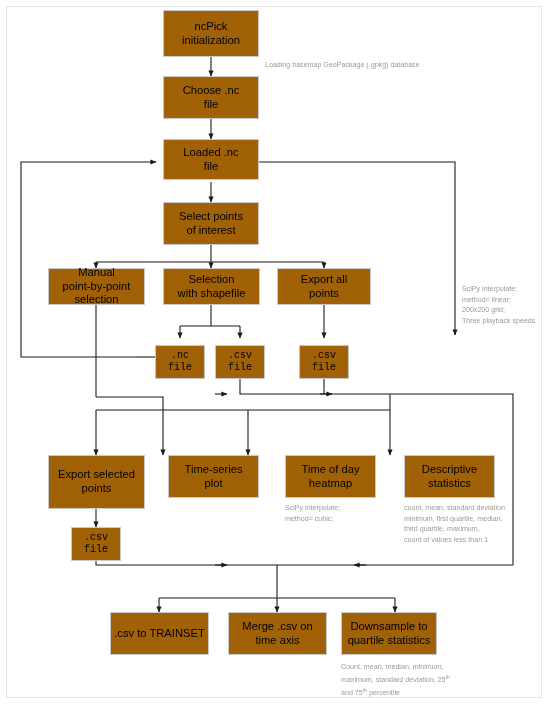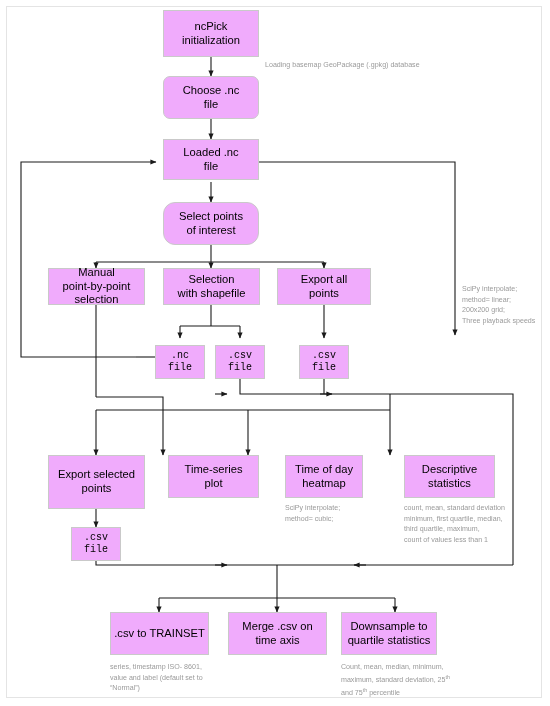--- a/index.html
+++ b/index.html
@@ -9,21 +9,21 @@
     color:#000;
   }
   #canvas{position:relative;width:550px;height:706px;background:#fff;}
   .outer-frame{
     position:absolute;left:6px;top:6px;width:536px;height:692px;
     border:1px solid #e4e4e4;box-sizing:border-box;pointer-events:none;
   }
   svg.wires{position:absolute;left:0;top:0;width:550px;height:706px;}
   .node{
     position:absolute;box-sizing:border-box;
-    border:1px solid #c9c9c9;background:#f0abfc;
+    border:1px solid #c9c9c9;background:#a16207;
     display:flex;align-items:center;justify-content:center;
     text-align:center;line-height:1.22;
     font-size:11.2px;color:#000;
     padding:16px 3px;
   }
   .node.small{font-size:10px;font-family:Liberation Mono, monospace;}
   .note{
     position:absolute;
     font-size:7.1px;line-height:1.5;color:#9a9a9a;
     white-space:pre-line;
@@ -101,35 +101,35 @@
     </g>
   </svg>
 
   <div class="node" style="left:163px;top:10px;width:96px;height:47px;">
     <span>
       <span>ncPick</span><br>
       <span>initialization</span>
     </span>
   </div>
 
-  <div class="node" style="left:163px;top:76px;width:96px;height:43px;border-radius:7px;">
+  <div class="node" style="left:163px;top:76px;width:96px;height:43px;">
     <span>
       <span>Choose .nc</span><br>
       <span>file</span>
     </span>
   </div>
 
   <div class="node" style="left:163px;top:139px;width:96px;height:41px;">
     <span>
       <span>Loaded .nc</span><br>
       <span>file</span>
     </span>
   </div>
 
-  <div class="node" style="left:163px;top:202px;width:96px;height:43px;border-radius:12px;">
+  <div class="node" style="left:163px;top:202px;width:96px;height:43px;">
     <span>
       <span>Select points</span><br>
       <span>of interest</span>
     </span>
   </div>
 
   <div class="node" style="left:48px;top:268px;width:97px;height:37px;align-items:center;">
     <span>
       <span>Manual</span><br>
       <span>point-by-point</span><br>
@@ -171,21 +171,21 @@
     </span>
   </div>
 
   <div class="node" style="left:168px;top:455px;width:91px;height:43px;">
     <span>
       <span>Time-series</span><br>
       <span>plot</span>
     </span>
   </div>
 
-  <div class="node" style="left:285px;top:455px;width:78px;height:43px;">
+  <div class="node" style="left:285px;top:455px;width:91px;height:43px;">
     <span>
       <span>Time of day</span><br>
       <span>heatmap</span>
     </span>
   </div>
 
   <div class="node" style="left:404px;top:455px;width:91px;height:43px;">
     <span>
       <span>Descriptive</span><br>
       <span>statistics</span>
@@ -222,23 +222,20 @@
 Three playback speeds</div>
 
   <div class="note" style="left:285px;top:503px;width:110px;">SciPy interpolate;
 method= cubic;</div>
 
   <div class="note" style="left:404px;top:503px;width:140px;">count, mean, standard deviation
 minimum, first quartile, median,
 third quartile, maximum,
 count of values less than 1</div>
 
-  <div class="note" style="left:110px;top:662px;width:135px;">series, timestamp ISO- 8601,
-value and label (default set to
-“Normal”)</div>
 
   <div class="note" style="left:341px;top:662px;width:150px;white-space:normal;">
     <span>Count, mean, median, minimum,</span><br>
     <span>maximum, standard deviation, 25</span><sup>th</sup><br>
     <span>and 75</span><sup>th</sup><span> percentile</span>
   </div>
 
 </div>
 
 </body></html>

